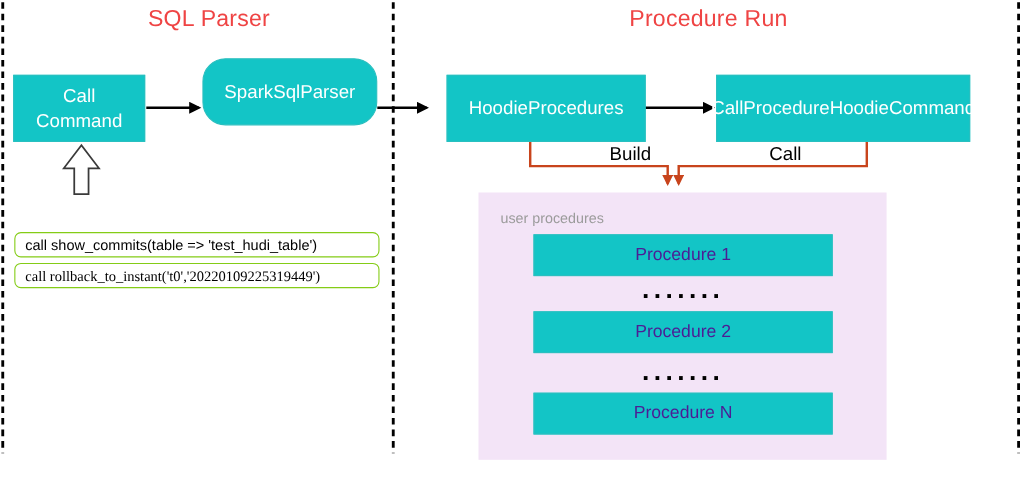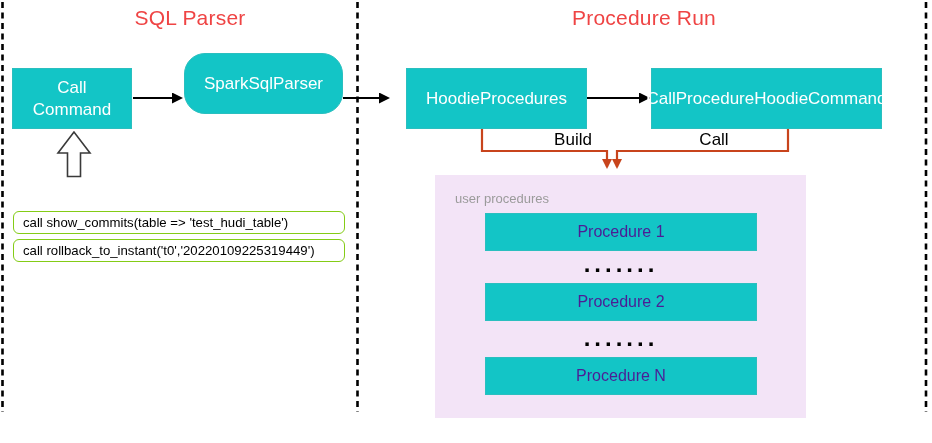--- a/index.html
+++ b/index.html
@@ -102,21 +102,21 @@
   </div>
 
   <div class="teal-box" style="left:651px;top:68px;width:231px;height:61px;">
     <span>CallProcedureHoodieCommand</span>
   </div>
 
   <div class="edge-label" style="left:573px;top:130px;">Build</div>
   <div class="edge-label" style="left:714px;top:130px;">Call</div>
 
   <div class="sql-row" style="top:211px;">call show_commits(table =&gt; 'test_hudi_table')</div>
-  <div class="sql-row" style="top:239px;">call rollback_to_instant('t0','20220109225319449')</div>
+  <div class="sql-row" style="top:239px;font-family:Liberation Serif, serif;">call rollback_to_instant('t0','20220109225319449')</div>
 
   <div class="user-proc">
     <div class="user-proc-label">user procedures</div>
 
     <div class="proc-box" style="top:38px;">
       <span>Procedure 1</span>
     </div>
 
     <div class="dots" style="top:84px;">.......</div>
 

